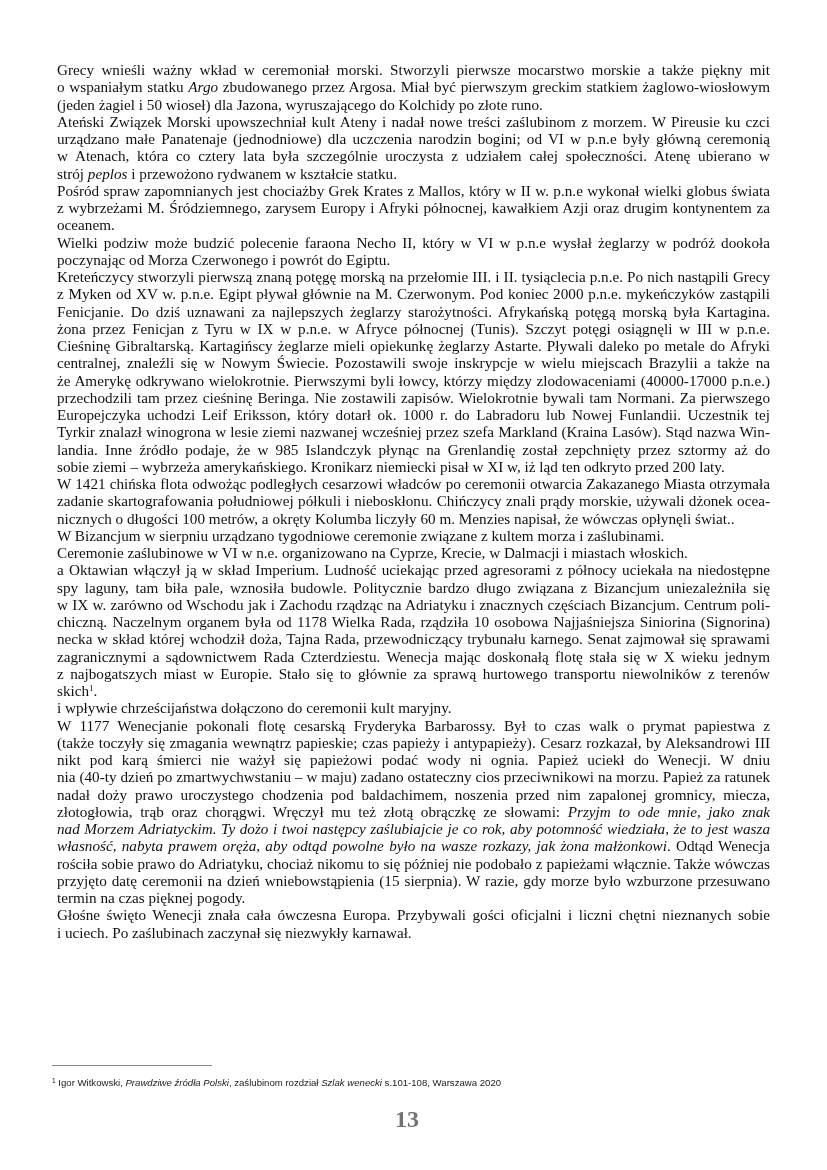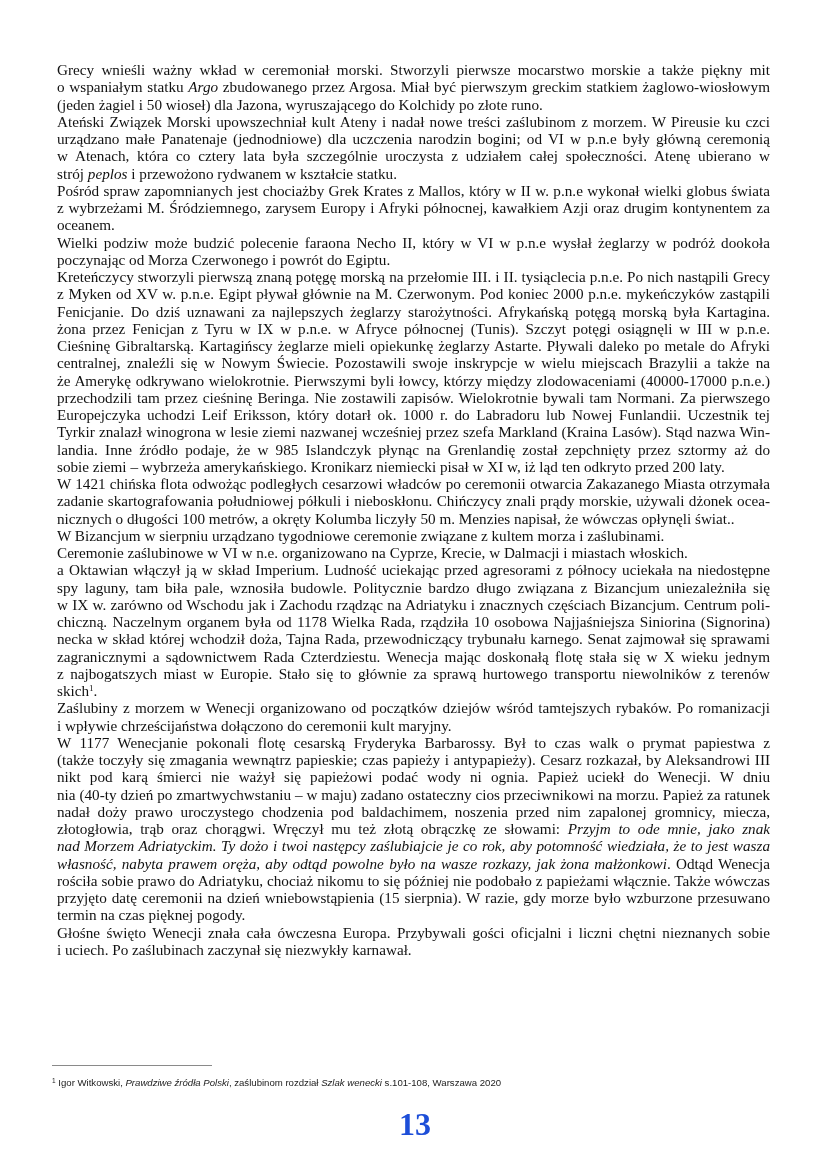--- a/index.html
+++ b/index.html
@@ -14,22 +14,22 @@
   .ln.j { text-align: justify; text-align-last: justify; white-space: normal; overflow: hidden; }
   .ln.l { text-align: left; }
   sup.fnref { font-size: 9px; line-height: 0; vertical-align: 5px; }
   .footnote-rule { position: absolute; left: 52px; top: 1049px; width: 160px; height: 1px; background: #8a8a8a; }
   .footnote {
     position: absolute; left: 52px; top: 1061px; width: 720px;
     font-family: "Liberation Sans", sans-serif; font-size: 9.6px; color: #222; white-space: nowrap;
   }
   .footnote sup { font-size: 6.5px; vertical-align: 3px; line-height: 0; }
   .page-number {
-    position: absolute; left: 395px; top: 1090px; width: 40px; text-align: center;
-    font-family: "Liberation Serif", serif; font-weight: bold; font-size: 32px; color: #1d4ed8;
+    position: absolute; left: 395px; top: 1090px; width: 40px; 
+    font-family: "Liberation Serif", serif; font-weight: bold; font-size: 24px; color: #737373;
   }
 </style>
 </head>
 <body>
 
 <div class="page">
   <div class="body-text" id="body-text">
       <div class="ln j"><span>Grecy wnieśli ważny wkład w ceremoniał morski. Stworzyli pierwsze mocarstwo morskie a także piękny mit</span></div>
       <div class="ln j"><span>o wspaniałym statku </span><i>Argo</i><span> zbudowanego przez Argosa. Miał być pierwszym greckim statkiem żaglowo-wiosłowym</span></div>
       <div class="ln l"><span>(jeden żagiel i 50 wioseł) dla Jazona, wyruszającego do Kolchidy po złote runo.</span></div>
@@ -49,32 +49,31 @@
       <div class="ln j"><span>Cieśninę Gibraltarską. Kartagińscy żeglarze mieli opiekunkę żeglarzy Astarte. Pływali daleko po metale do Afryki</span></div>
       <div class="ln j"><span>centralnej, znaleźli się w Nowym Świecie. Pozostawili swoje inskrypcje w wielu miejscach Brazylii a także na skałach</span></div>
       <div class="ln j"><span>że Amerykę odkrywano wielokrotnie. Pierwszymi byli łowcy, którzy między zlodowaceniami (40000-17000 p.n.e.)</span></div>
       <div class="ln j"><span>przechodzili tam przez cieśninę Beringa. Nie zostawili zapisów. Wielokrotnie bywali tam Normani. Za pierwszego</span></div>
       <div class="ln j"><span>Europejczyka uchodzi Leif Eriksson, który dotarł ok. 1000 r. do Labradoru lub Nowej Funlandii. Uczestnik tej wyprawy</span></div>
       <div class="ln j"><span>Tyrkir znalazł winogrona w lesie ziemi nazwanej wcześniej przez szefa Markland (Kraina Lasów). Stąd nazwa Win-</span></div>
       <div class="ln j"><span>landia. Inne źródło podaje, że w 985 Islandczyk płynąc na Grenlandię został zepchnięty przez sztormy aż do nieznanej</span></div>
       <div class="ln l"><span>sobie ziemi – wybrzeża amerykańskiego. Kronikarz niemiecki pisał w XI w, iż ląd ten odkryto przed 200 laty.</span></div>
       <div class="ln j"><span>W 1421 chińska flota odwożąc podległych cesarzowi władców po ceremonii otwarcia Zakazanego Miasta otrzymała</span></div>
       <div class="ln j"><span>zadanie skartografowania południowej półkuli i nieboskłonu. Chińczycy znali prądy morskie, używali dżonek ocea-</span></div>
-      <div class="ln l"><span>nicznych o długości 100 metrów, a okręty Kolumba liczyły 50 m. Menzies  napisał, że wówczas opłynęli świat..</span></div>
+      <div class="ln l"><span>nicznych o długości 100 metrów, a okręty Kolumba liczyły 60 m. Menzies  napisał, że wówczas opłynęli świat..</span></div>
       <div class="ln l"><span>W Bizancjum w sierpniu urządzano tygodniowe ceremonie związane z kultem morza i zaślubinami.</span></div>
       <div class="ln l"><span>Ceremonie zaślubinowe w VI w n.e. organizowano na Cyprze, Krecie, w Dalmacji i miastach włoskich.</span></div>
       <div class="ln j"><span>a Oktawian włączył ją w skład Imperium. Ludność uciekając przed agresorami z północy uciekała na niedostępne wy-</span></div>
       <div class="ln j"><span>spy laguny, tam biła pale, wznosiła budowle. Politycznie bardzo długo związana z Bizancjum uniezależniła się</span></div>
       <div class="ln j"><span>w IX w. zarówno od Wschodu jak i Zachodu rządząc na Adriatyku i znacznych częściach Bizancjum. Centrum poli-</span></div>
       <div class="ln j"><span>chiczną. Naczelnym organem była od 1178 Wielka Rada, rządziła 10 osobowa Najjaśniejsza Siniorina (Signorina) We-</span></div>
       <div class="ln j"><span>necka w skład której wchodził doża, Tajna Rada, przewodniczący trybunału karnego. Senat zajmował się sprawami</span></div>
       <div class="ln j"><span>zagranicznymi a sądownictwem Rada Czterdziestu. Wenecja mając doskonałą flotę stała się w X wieku jednym</span></div>
       <div class="ln j"><span>z najbogatszych miast w Europie. Stało się to głównie za sprawą hurtowego transportu niewolników z terenów słowiań-</span></div>
       <div class="ln l"><span>skich</span><sup class="fnref">1</sup><span>.</span></div>
-      <div class="ln j"><span>Zaślubiny z morzem w Wenecji organizowano od początków dziejów wśród tamtejszych rybaków. Po romanizacji</span></div>
       <div class="ln l"><span>i wpływie chrześcijaństwa dołączono do ceremonii kult maryjny.</span></div>
       <div class="ln j"><span>W 1177 Wenecjanie pokonali flotę cesarską Fryderyka Barbarossy. Był to czas walk o prymat papiestwa z cesarstwem</span></div>
       <div class="ln j"><span>(także toczyły się zmagania wewnątrz papieskie; czas papieży i antypapieży). Cesarz rozkazał, by Aleksandrowi III</span></div>
       <div class="ln j"><span>nikt pod karą śmierci nie ważył się papieżowi podać wody ni ognia. Papież uciekł do Wenecji. W dniu wniebowstąpie-</span></div>
       <div class="ln j"><span>nia (40-ty dzień po zmartwychwstaniu – w maju) zadano ostateczny cios przeciwnikowi na morzu. Papież za ratunek</span></div>
       <div class="ln j"><span>nadał doży prawo uroczystego chodzenia pod baldachimem, noszenia przed nim zapalonej gromnicy, miecza, krzesła,</span></div>
       <div class="ln j"><span>złotogłowia, trąb oraz chorągwi. Wręczył mu też złotą obrączkę ze słowami: </span><i>Przyjm to ode mnie, jako znak panowania</i></div>
       <div class="ln j"><i>nad Morzem Adriatyckim. Ty dożo i twoi następcy  zaślubiajcie je co rok, aby potomność wiedziała, że to jest wasza</i></div>
       <div class="ln j"><i>własność, nabyta prawem oręża, aby odtąd powolne było na wasze rozkazy, jak żona małżonkowi</i><span>. Odtąd Wenecja</span></div>
       <div class="ln j"><span>rościła sobie prawo do Adriatyku, chociaż nikomu to się później nie podobało z papieżami włącznie. Także wówczas</span></div>

